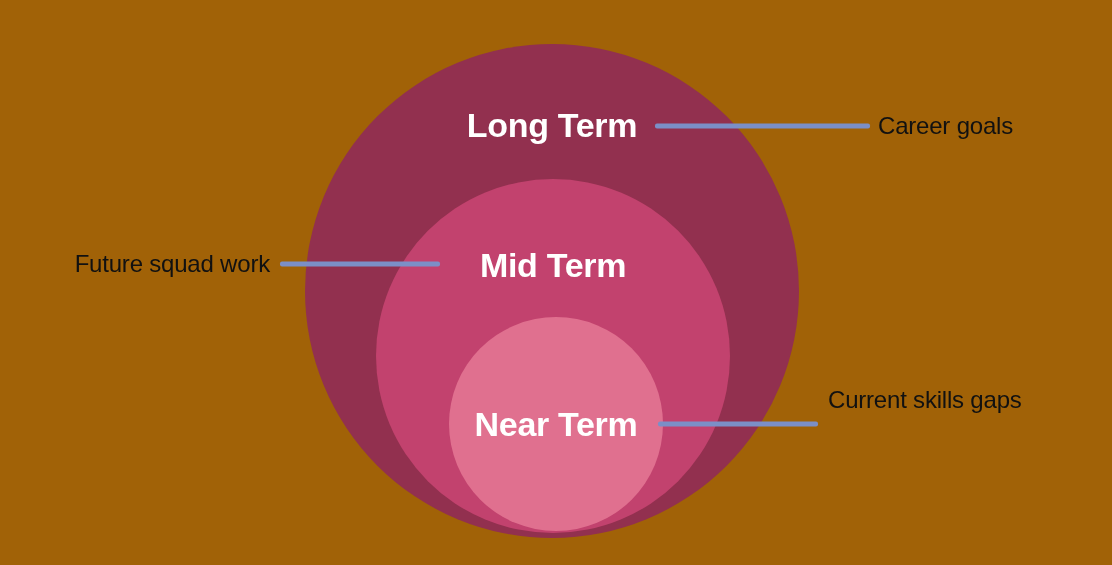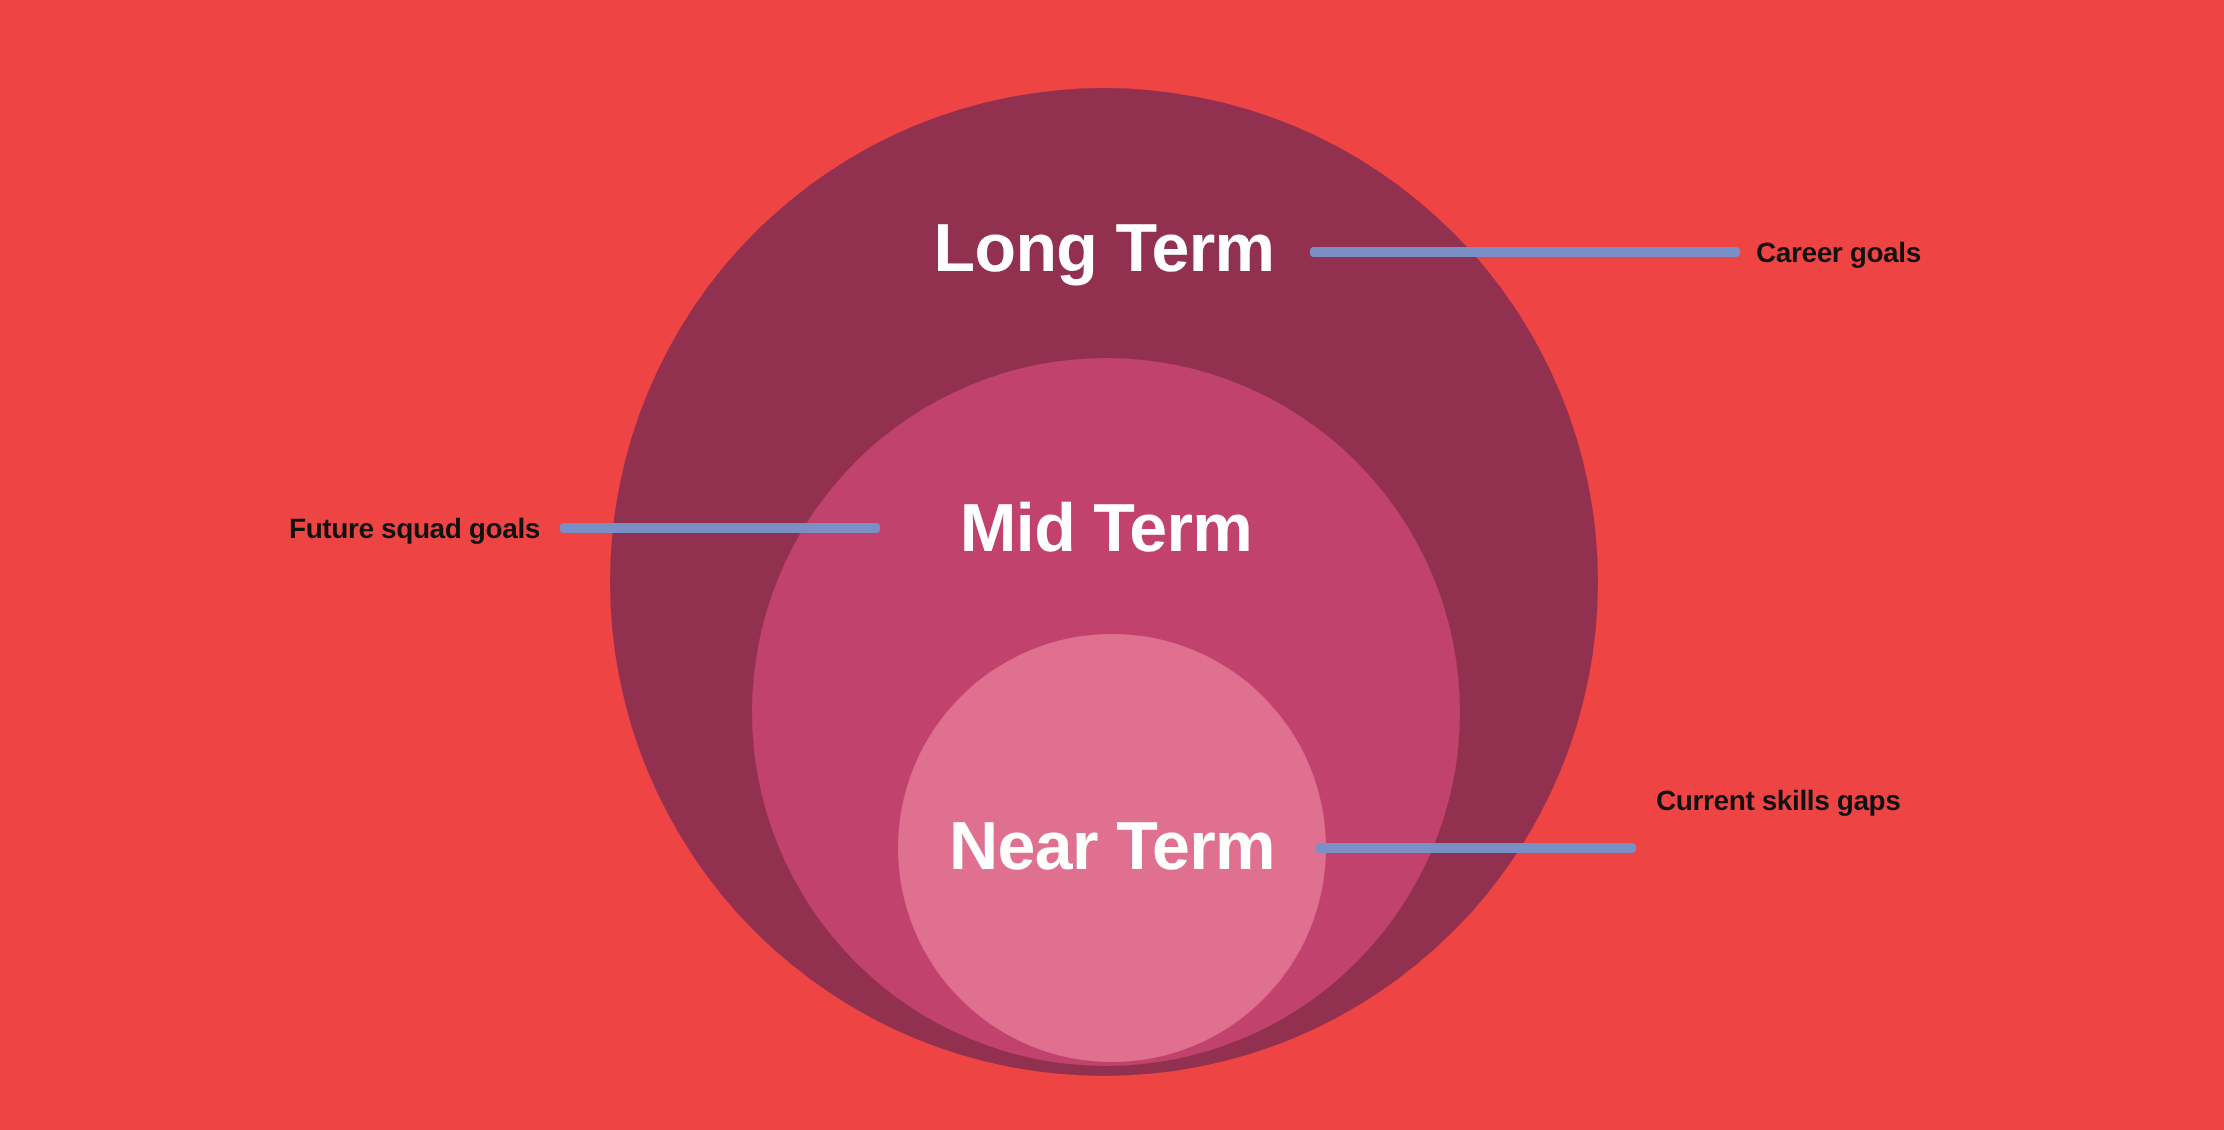--- a/index.html
+++ b/index.html
@@ -35,51 +35,51 @@
     font-size: 34px;
     letter-spacing: -0.3px;
     white-space: nowrap;
     transform: translate(-50%, -50%);
     text-align: center;
     pointer-events: none;
   }
   .callout-label {
     position: absolute;
     color: #111111;
-    font-weight: 700;
-    font-size: 14px;
+    font-weight: 400;
+    font-size: 24px;
     letter-spacing: -0.2px;
     white-space: nowrap;
     transform: translateY(-50%);
   }
   .callout-label.right { text-align: left; }
   .callout-label.left  { text-align: right; transform: translate(-100%, -50%); }
   .leader-line {
     position: absolute;
     height: 5px;
     border-radius: 2px;
     transform: translateY(-50%);
   }
 </style>
 </head>
 <body>
 
-<div id="diagram-root" style="background: #ef4444;">
+<div id="diagram-root" style="background: #a16207;">
 
   <svg id="venn-svg" viewBox="0 0 1112 565">
     <circle id="c0" cx="552" cy="291" r="247" fill="#92304f"></circle>
     <circle id="c1" cx="553" cy="356" r="177" fill="#c2426e"></circle>
     <circle id="c2" cx="556" cy="424" r="107" fill="#e0708f"></circle>
   </svg>
 
   <div class="ring-label" id="rl0" style="left: 552px; top: 125px;">Long Term</div>
   <div class="ring-label" id="rl2" style="left: 556px; top: 424px;">Near Term</div>
   <div class="ring-label" id="rl1" style="left: 553px; top: 265px;">Mid Term</div>
 
   <div class="leader-line" id="ll0" style="left: 655px; top: 126px; width: 215px; background: rgb(123, 143, 199);"></div>
   <div class="leader-line" id="ll1" style="left: 280px; top: 264px; width: 160px; background: rgb(123, 143, 199);"></div>
   <div class="leader-line" id="ll2" style="left: 658px; top: 424px; width: 160px; background: rgb(123, 143, 199);"></div>
 
   <div class="callout-label right" id="cl0" style="left: 878px; top: 126px;">Career goals</div>
-  <div class="callout-label left" id="cl1" style="left: 270px; top: 264px;">Future squad goals</div>
+  <div class="callout-label left" id="cl1" style="left: 270px; top: 264px;">Future squad work</div>
   <div class="callout-label right" id="cl2" style="left: 828px; top: 400px;">Current skills gaps</div>
 
 </div>
 
 </body></html>

